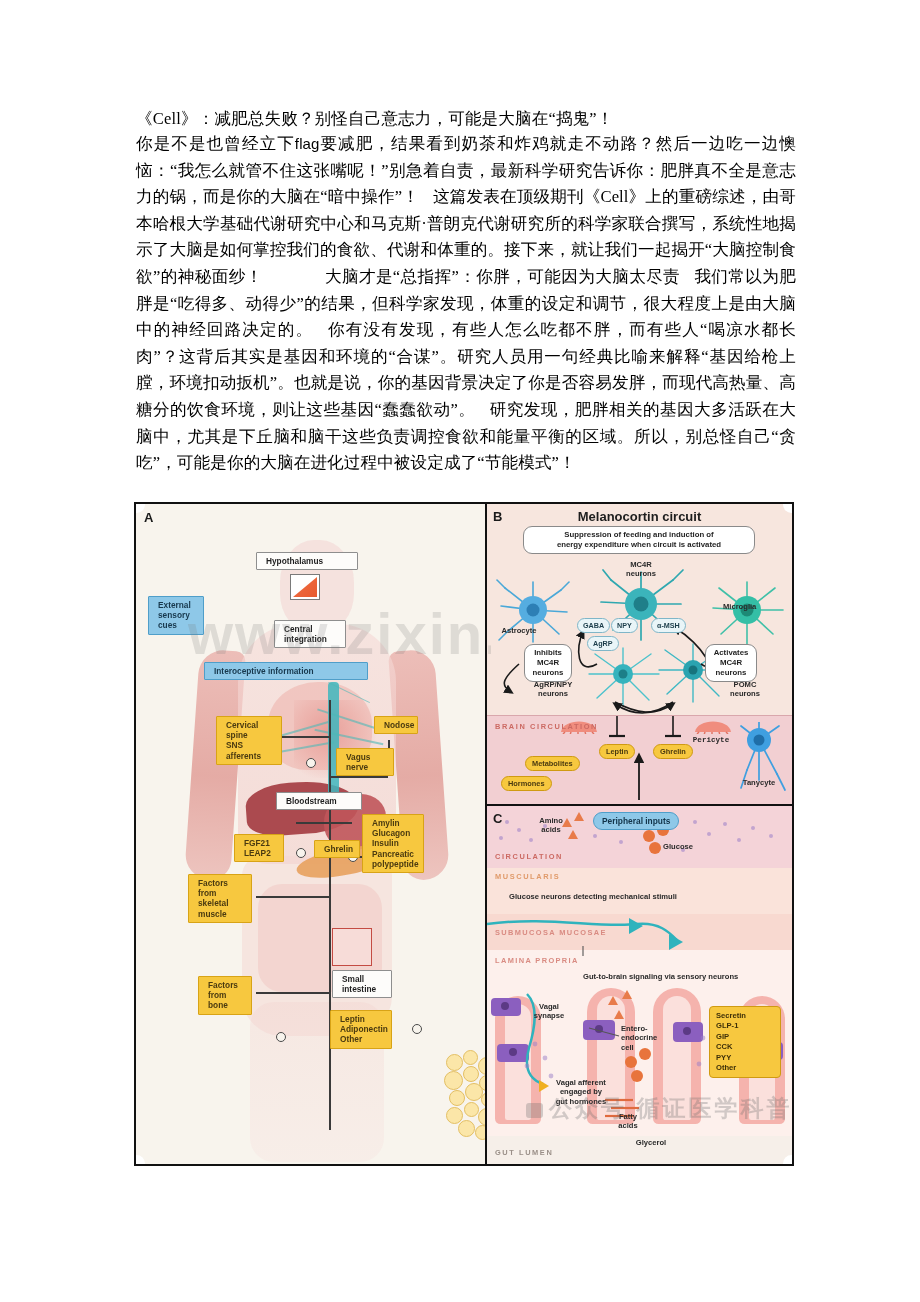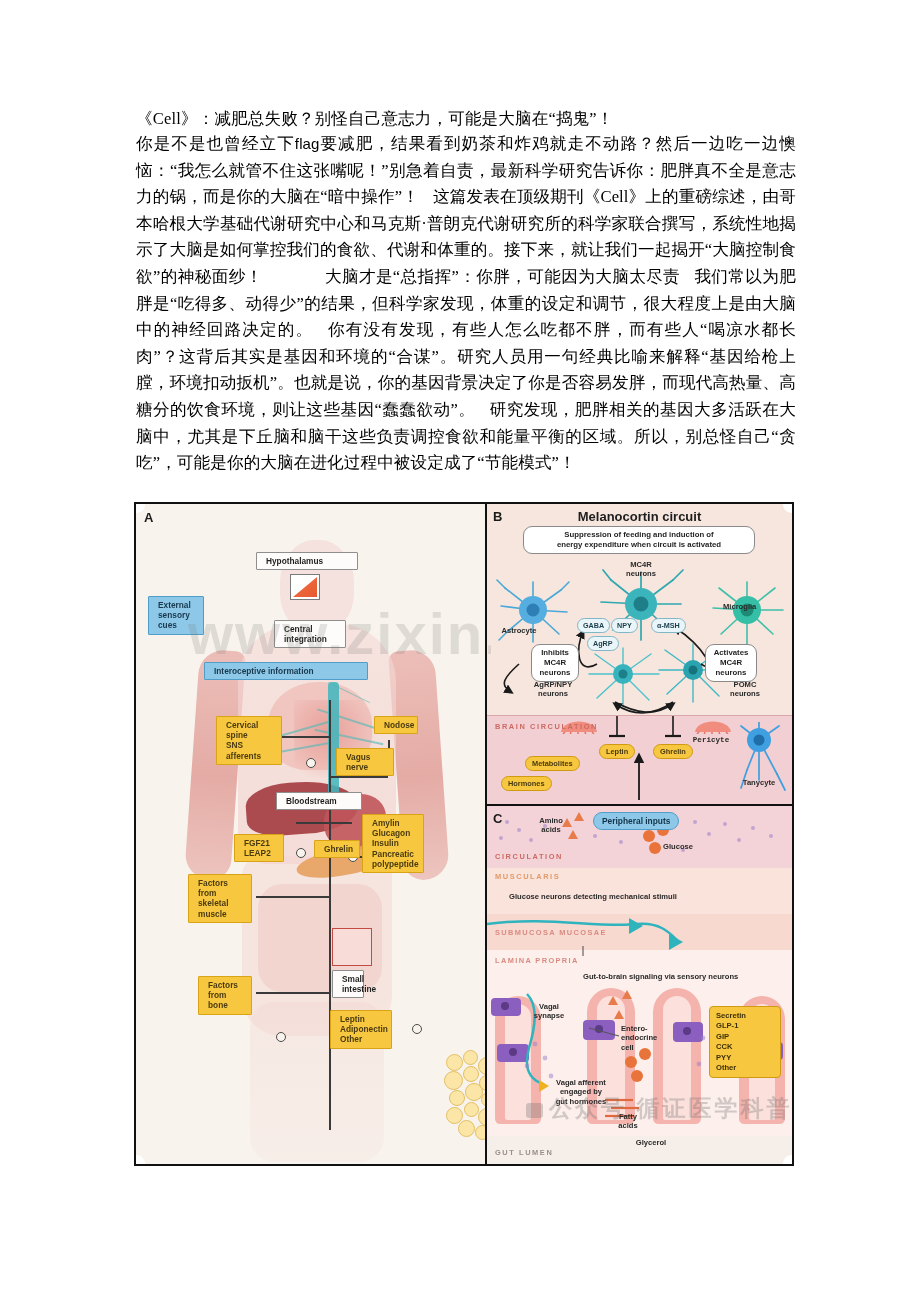--- a/index.html
+++ b/index.html
@@ -568,21 +568,21 @@
 LEAP2</div>
         <div class="chip yellow" style="left:178px;top:336px;width:46px;">Ghrelin</div>
         <div class="chip yellow" style="left:52px;top:370px;width:64px;">Factors
 from skeletal
 muscle</div>
         <div class="chip yellow" style="left:226px;top:310px;width:62px;">Amylin
 Glucagon
 Insulin
 Pancreatic
 polypeptide</div>
-        <div class="chip white" style="left:196px;top:466px;width:32px;">Small
+        <div class="chip white" style="left:196px;top:466px;width:60px;">Small
 intestine</div>
         <div class="chip yellow" style="left:62px;top:472px;width:54px;">Factors
 from bone</div>
         <div class="chip yellow" style="left:194px;top:506px;width:62px;">Leptin
 Adiponectin
 Other</div>
 
         <div class="wm-zixin">www.zixin.com</div>
       </div>
 
@@ -687,21 +687,21 @@
         <div class="plain-label" style="left:122px;top:56px;width:64px;">MC4R
 neurons</div>
         <div class="plain-label" style="left:4px;top:122px;width:56px;text-align:center;">Astrocyte</div>
         <div class="plain-label" style="left:236px;top:98px;width:60px;text-align:left;">Microglia</div>
 
         <div class="pill" style="left:90px;top:114px;">GABA</div>
         <div class="pill" style="left:124px;top:114px;">NPY</div>
         <div class="pill" style="left:100px;top:132px;">AgRP</div>
         <div class="pill" style="left:164px;top:114px;">α-MSH</div>
 
-        <div class="callout-box" style="left:44px;top:140px;width:48px;">Inhibits
+        <div class="callout-box" style="left:37px;top:140px;width:48px;">Inhibits
 MC4R
 neurons</div>
         <div class="callout-box" style="left:218px;top:140px;width:52px;">Activates
 MC4R
 neurons</div>
 
         <div class="plain-label" style="left:34px;top:176px;width:64px;">AgRP/NPY
 neurons</div>
         <div class="plain-label" style="left:228px;top:176px;width:60px;">POMC
 neurons</div>

